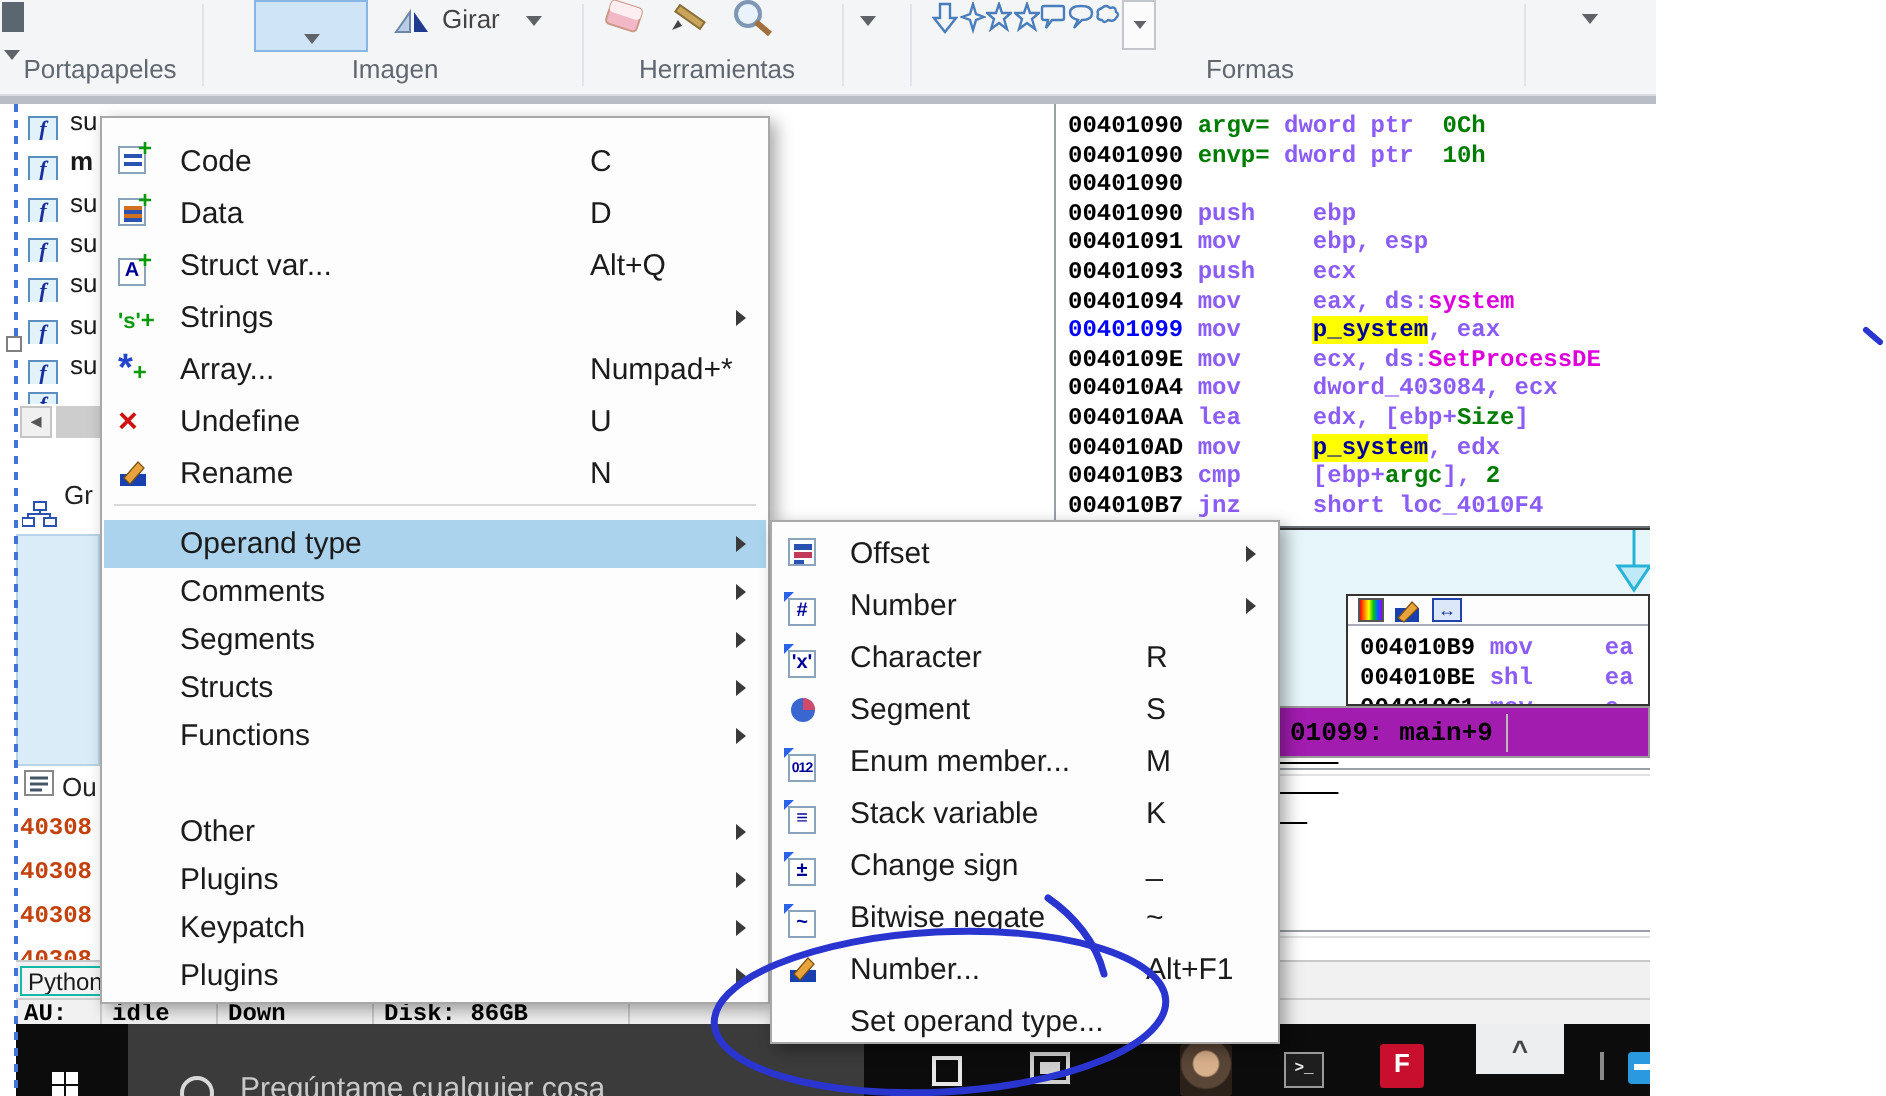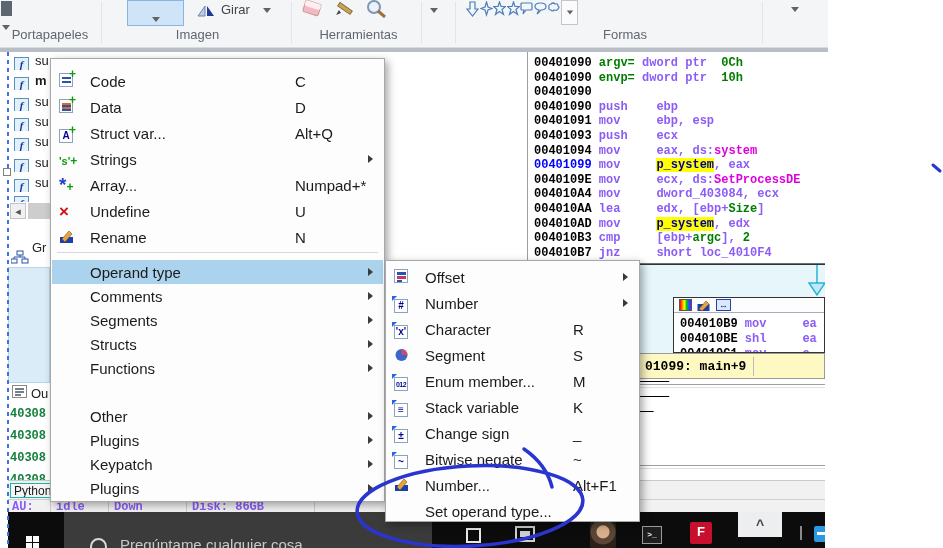--- a/index.html
+++ b/index.html
@@ -31,46 +31,46 @@
   .f-icon { display:inline-block; width:15px; height:15px; background:#e2f2fb; border:1px solid #5a8fc0;
     color:#1a2f9e; font:italic bold 11px "Liberation Serif", serif; text-align:center; line-height:13px; }
   .func-row { position:absolute; left:14px; height:17px; white-space:nowrap; overflow:hidden; width:44px; font-size:13px; }
   .func-row .lbl { margin-left:6px; vertical-align:3px; }
   .scroll-btn { position:absolute; left:10px; top:203px; width:16px; height:16px; background:#f0f0f0; border:1px solid #c5c5c5;
     font-size:11px; color:#555; text-align:center; line-height:14px; }
   .scroll-thumb { position:absolute; left:28px; top:203px; width:22px; height:16px; background:#cdcdcd; }
   .mini-tab { position:absolute; font-size:13px; color:#222; white-space:nowrap; overflow:hidden; }
   .overview-panel { position:absolute; left:8px; top:267px; width:42px; height:116px; background:#d9ecf8; border:1px solid #b9d4e8; }
   .mono { font-family:"Liberation Mono","DejaVu Sans Mono",monospace; font-weight:bold; white-space:pre; }
-  .out-row { position:absolute; left:10px; width:46px; overflow:hidden; font-size:12px; color:#15803d; }
+  .out-row { position:absolute; left:10px; width:46px; overflow:hidden; font-size:12px; color:#c2410c; }
   .python-bar { position:absolute; left:8px; top:480px; width:817px; height:19px; background:#f1f1f1; border-top:1px solid #c9c9c9; }
   .python-btn { position:absolute; left:2px; top:2px; width:42px; height:15px; background:#f5f5f5; border:1px solid #14b8a6;
     font-size:12px; overflow:hidden; white-space:nowrap; padding-left:3px; }
   .ida-status { position:absolute; left:8px; top:499px; width:817px; height:13px; background:#f1f1f1; border-top:1px solid #cfcfcf;
-    font-family:"Liberation Mono","DejaVu Sans Mono",monospace; font-size:12px; color:#8b5cf6; }
+    font-family:"Liberation Mono","DejaVu Sans Mono",monospace; font-size:12px; color:#000000; }
   .ida-status span { position:absolute; top:0; }
   .st-div { position:absolute; top:1px; width:1px; height:11px; background:#cccccc; }
 
   
   .disasm-pane { position:absolute; left:527px; top:52px; width:298px; height:212px; background:#fff;
     border-left:1px solid #98a0a8; border-bottom:1px solid #6a6f76; overflow:hidden; }
   .dline { position:absolute; left:6px; font-size:12px; }
   .c-addr { color:#000; } .c-addrcur { color:#0000ff; }
   .c-kw { color:#8b5cf6; } .c-green { color:#007d00; }
   .c-ext { color:#dd00dd;margin-top:32px; } .c-hl { color:#000099; background:#ffff00; }
 
   
   .graph-area { position:absolute; left:637px; top:264px; width:188px; height:89px; background:#e6f6fa; border-top:1px solid #333; }
   .node-win { position:absolute; left:673px; top:297px; width:152px; height:56px; background:#fff; border:1px solid #333; overflow:hidden; }
   .node-toolbar { position:absolute; left:0; top:0; width:152px; height:15px; border-bottom:1px solid #aab; background:#fdfdfd; }
   .palette-ic { position:absolute; left:5px; top:1px; width:13px; height:12px; border:1px solid #555;
     background:linear-gradient(90deg,#f00,#ff8000,#ff0,#0c0,#06f,#90f); }
   .jump-ic { position:absolute; left:42px; top:1px; width:15px; height:12px; background:#dce8fa; border:1px solid #2244aa;
     color:#102a8c; font-size:9px; line-height:11px; text-align:center; }
-  .hint-bar { position:absolute; left:637px; top:353px; width:188px; height:26px; background:#fef9c3; border:1px solid #9a9a9a;
+  .hint-bar { position:absolute; left:637px; top:353px; width:188px; height:26px; background:#a21caf; border:1px solid #9a9a9a;
     font-size:13px; color:#000;text-decoration:underline; }
   .hline { position:absolute; height:1px; background:#9aa0a6; }
   .hline2 { position:absolute; height:1px; background:#e0e0e0; }
 
   
   .taskbar { position:absolute; left:8px; top:512px; width:817px; height:36px; background:#0c0c0c; overflow:hidden; }
   .search-zone { position:absolute; left:56px; top:0; width:368px; height:36px; background:#3b3b3b; }
   .cortana-circle { position:absolute; left:26px; top:26px; width:17px; height:17px; border:2px solid #d9d9d9; border-radius:50%; }
   .search-text { position:absolute; left:56px; top:24px; font-size:15px; color:#c9c9c9; white-space:nowrap; }
   .win-logo { position:absolute; left:18px; top:24px; width:14px; height:14px; }

